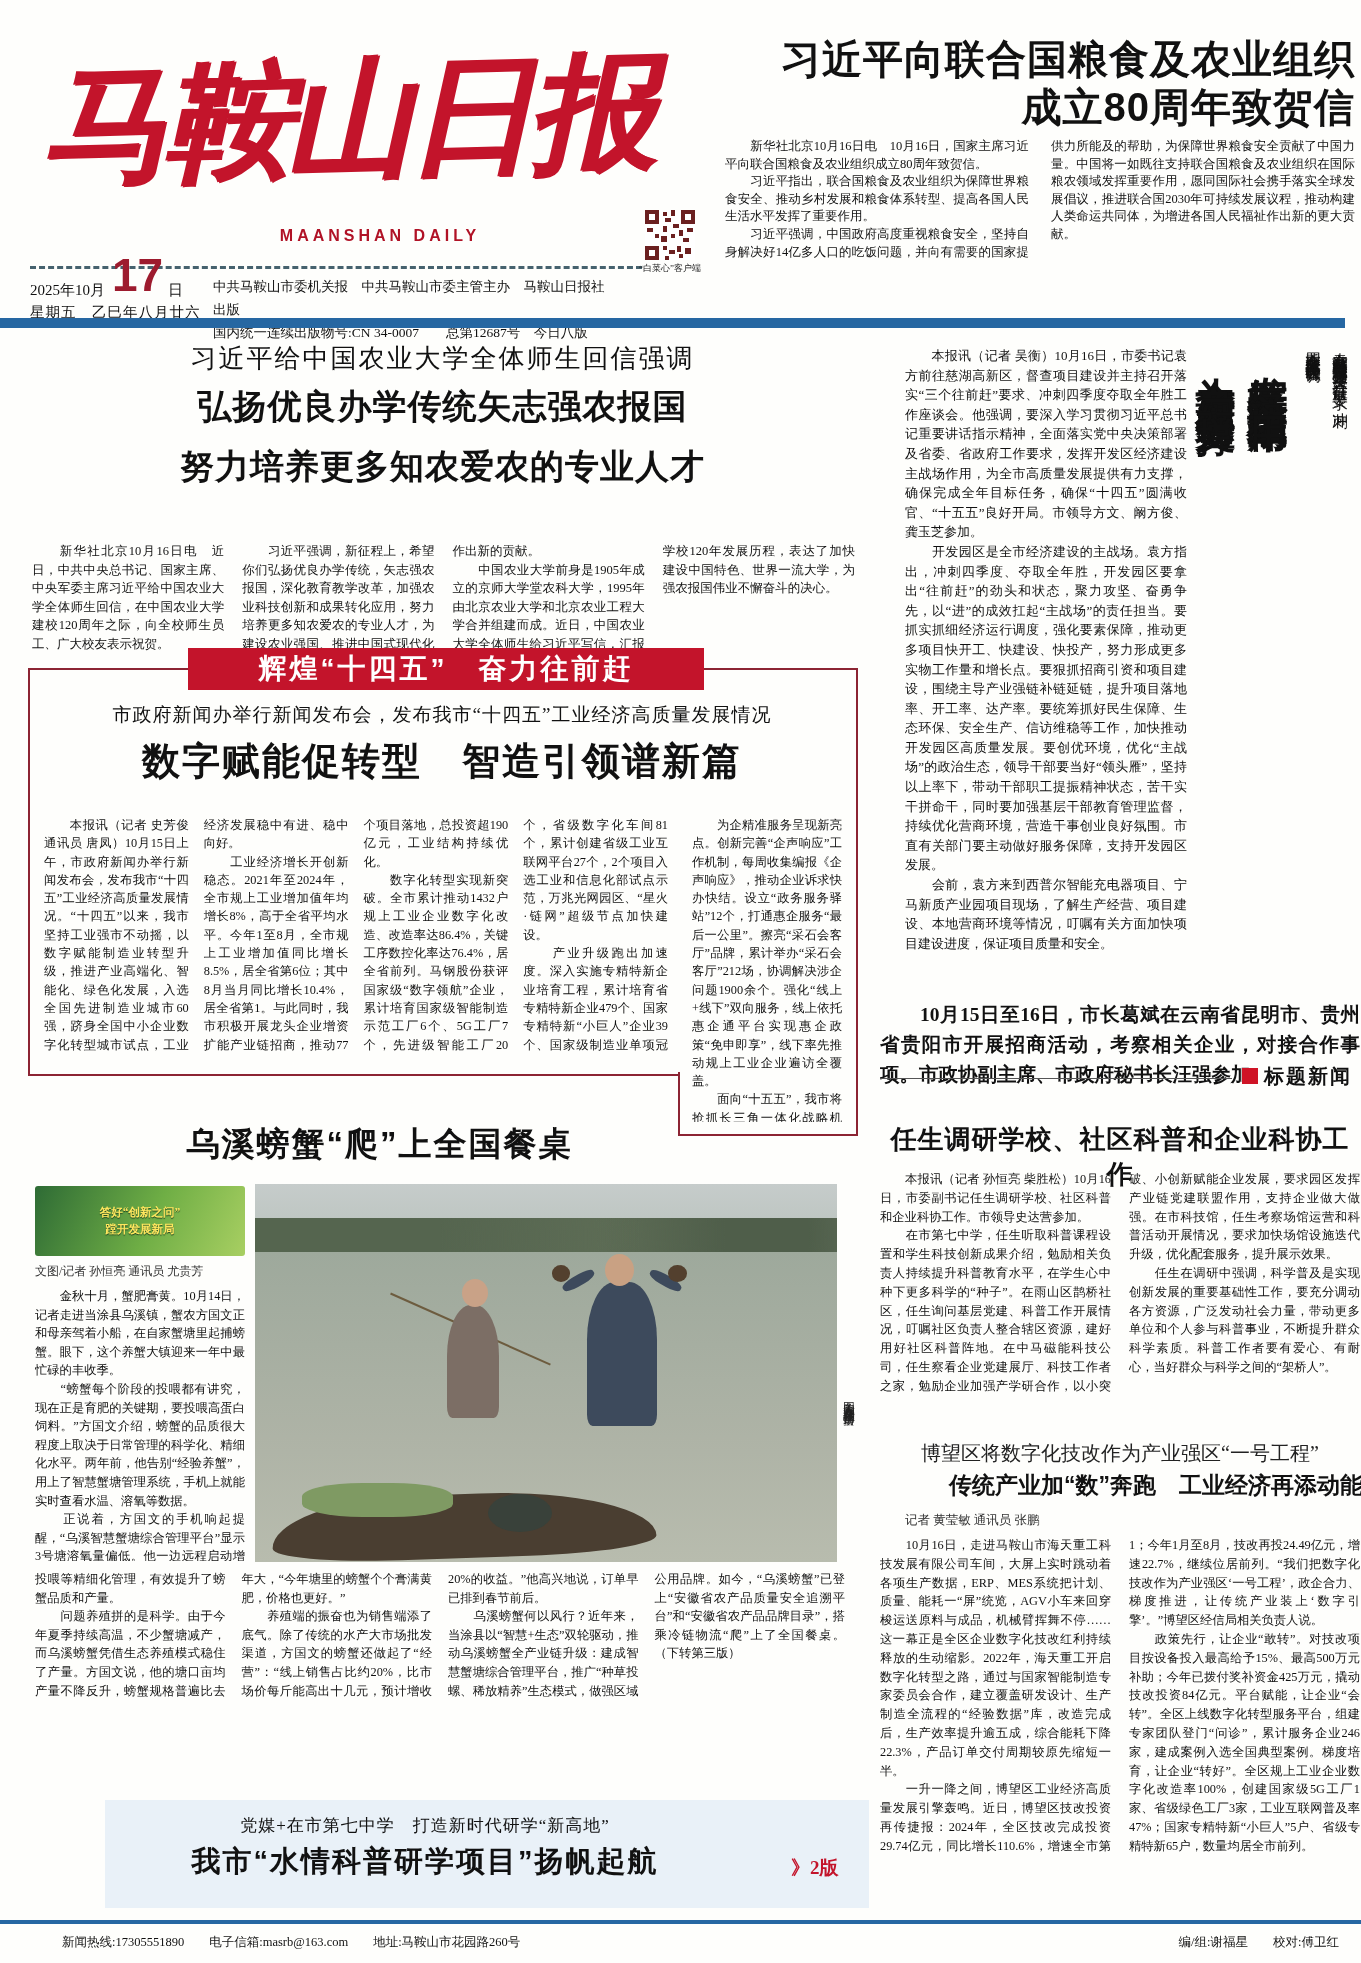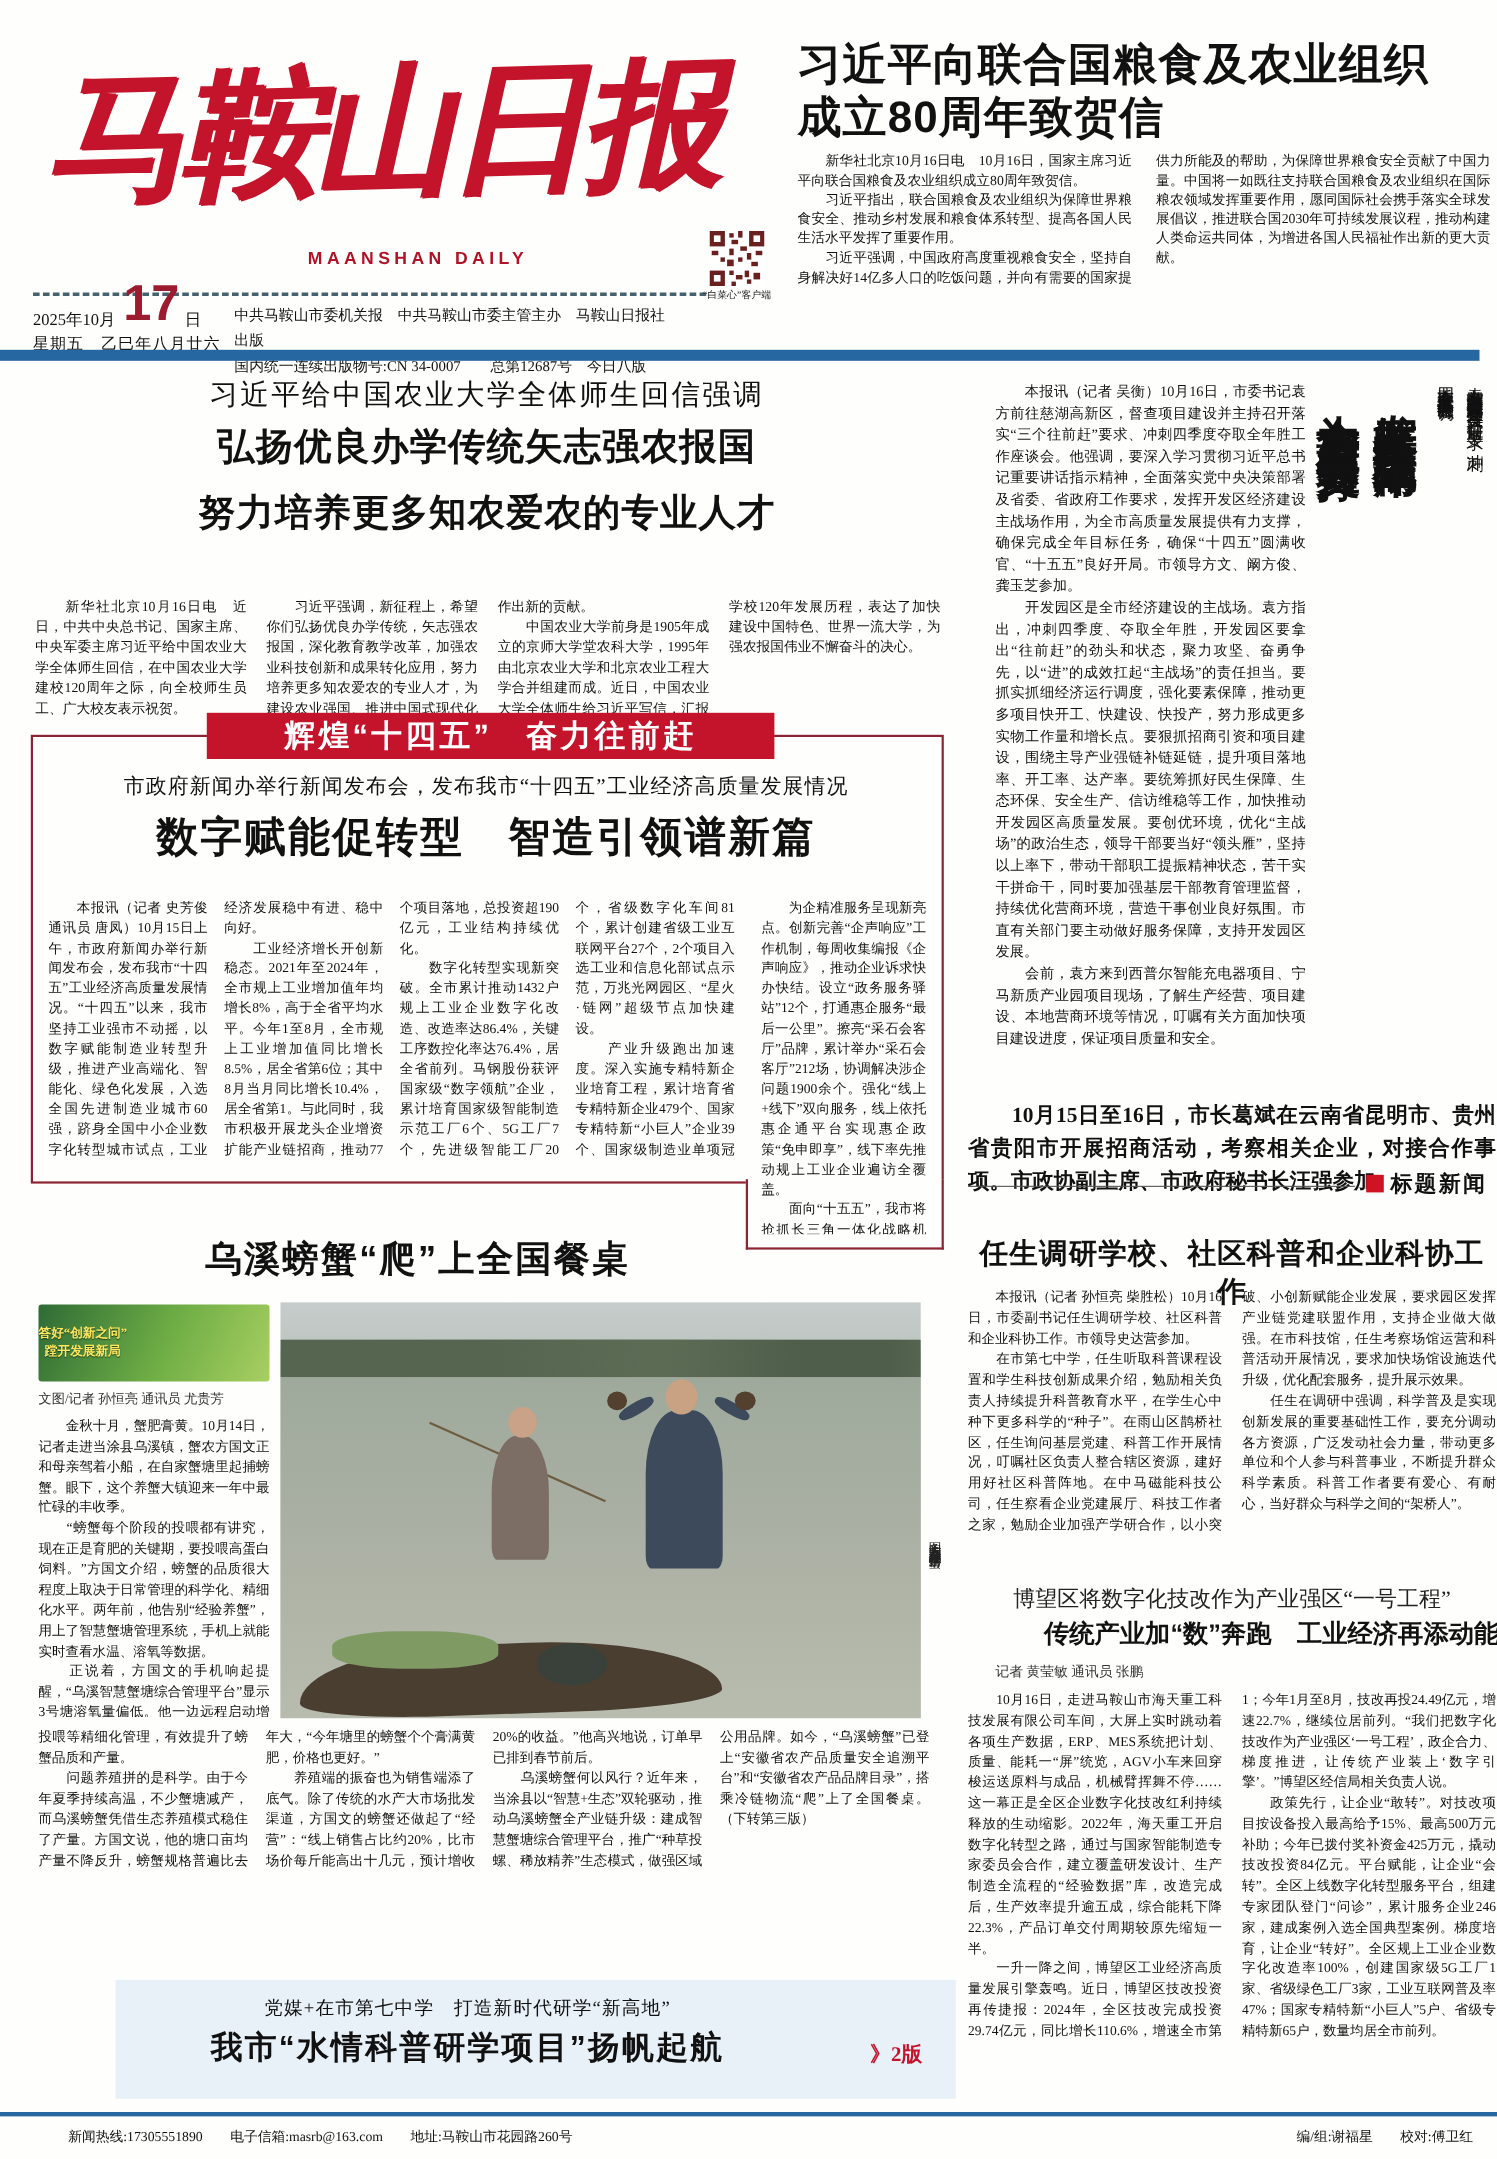--- a/index.html
+++ b/index.html
@@ -21,21 +21,21 @@
   .dash-rule{left:30px;top:266px;width:612px;border-top:3px dashed #46626e;height:0;}
   .date-prefix{left:30px;top:281px;font-size:15px;}
   .date-day{left:112px;top:248px;font-size:46px;font-weight:bold;color:#9d1b2e;}
   .date-suffix{left:168px;top:281px;font-size:15px;}
   .date-line2{left:30px;top:303px;font-size:14.5px;letter-spacing:1px;}
   .pub{left:213px;top:275px;width:395px;font-size:13.5px;line-height:23px;}
   .qr{left:645px;top:210px;width:50px;height:50px;}
   .qr-cap{left:628px;top:262px;width:84px;font-size:9px;text-align:center;color:#222;}
 
   
-  .ts-h{left:725px;width:630px;font-size:40px;line-height:46px;font-weight:900;text-align:left;letter-spacing:1px;}
+  .ts-h{left:725px;width:630px;font-size:40px;line-height:46px;font-weight:900;text-align:right;letter-spacing:1px;}
   .ts-body{left:725px;top:138px;width:630px;height:124px;column-count:2;column-gap:22px;
         font-size:12.5px;line-height:17.6px;}
 
   .blue-bar{left:0;top:318px;width:1345px;height:10px;background:#2667a2;}
 
   
   .ld-kicker{left:30px;top:341px;width:825px;font-size:26px;letter-spacing:2px;}
   .ld-h{left:30px;width:825px;font-size:34px;line-height:56px;font-weight:900;letter-spacing:1px;}
   .ld-body{left:32px;top:542px;width:823px;height:154px;column-count:4;column-gap:18px;
         font-size:12.5px;line-height:18.5px;}
@@ -72,21 +72,21 @@
   .bw-kicker{left:880px;top:1440px;width:480px;font-size:20px;color:#222;}
   .bw-h{left:916px;top:1470px;width:480px;font-size:23px;font-weight:900;}
   .bw-byline{left:905px;top:1512px;font-size:12.5px;color:#333;}
   .bw-body{left:880px;top:1536px;width:480px;height:374px;column-count:2;column-gap:18px;
         font-size:12.3px;line-height:18.8px;}
 
   
   .cb-kicker{left:30px;top:1096px;width:700px;font-size:19px;letter-spacing:1px;}
   .cb-h{left:30px;top:1122px;width:700px;font-size:33px;font-weight:900;letter-spacing:2px;}
   .cb-promo{left:35px;top:1186px;width:210px;height:70px;background:linear-gradient(115deg,#2e6b35,#6fae45 55%,#a8cf62);
-        border-radius:3px;display:flex;align-items:center;}
+        border-radius:3px;display:flex;align-items:center;justify-content:center;}
   .cb-promo-t{color:#ffe75e;font-size:11.5px;font-weight:bold;text-align:center;line-height:17px;text-shadow:0 1px 1px #1e401f;}
   .cb-byline{left:35px;top:1263px;width:210px;font-size:12px;color:#333;}
   .cb-left{left:35px;top:1287px;width:210px;height:274px;font-size:12.3px;line-height:18.6px;}
   .cb-photo{left:255px;top:1184px;width:582px;height:378px;background:linear-gradient(#c6cccb 0%,#bec6c2 10%,#9aa694 13%,#aab1a7 22%,#a3aaa1 40%,#aeb4a9 75%,#b6bbae 100%);overflow:hidden;}
   .ph-trees{position:absolute;left:0;top:9%;width:100%;height:9%;
         background:radial-gradient(circle at 15% 60%,#55654f 20%,transparent 60%),
                    radial-gradient(circle at 45% 50%,#5e6d56 25%,transparent 65%),
                    radial-gradient(circle at 78% 55%,#4f5e4a 22%,transparent 60%),#76836e;}
   .ph-water{position:absolute;left:0;top:18%;width:100%;height:82%;
         background:linear-gradient(#9ea99c,#aeb3a6 60%,#b8bcae);}

